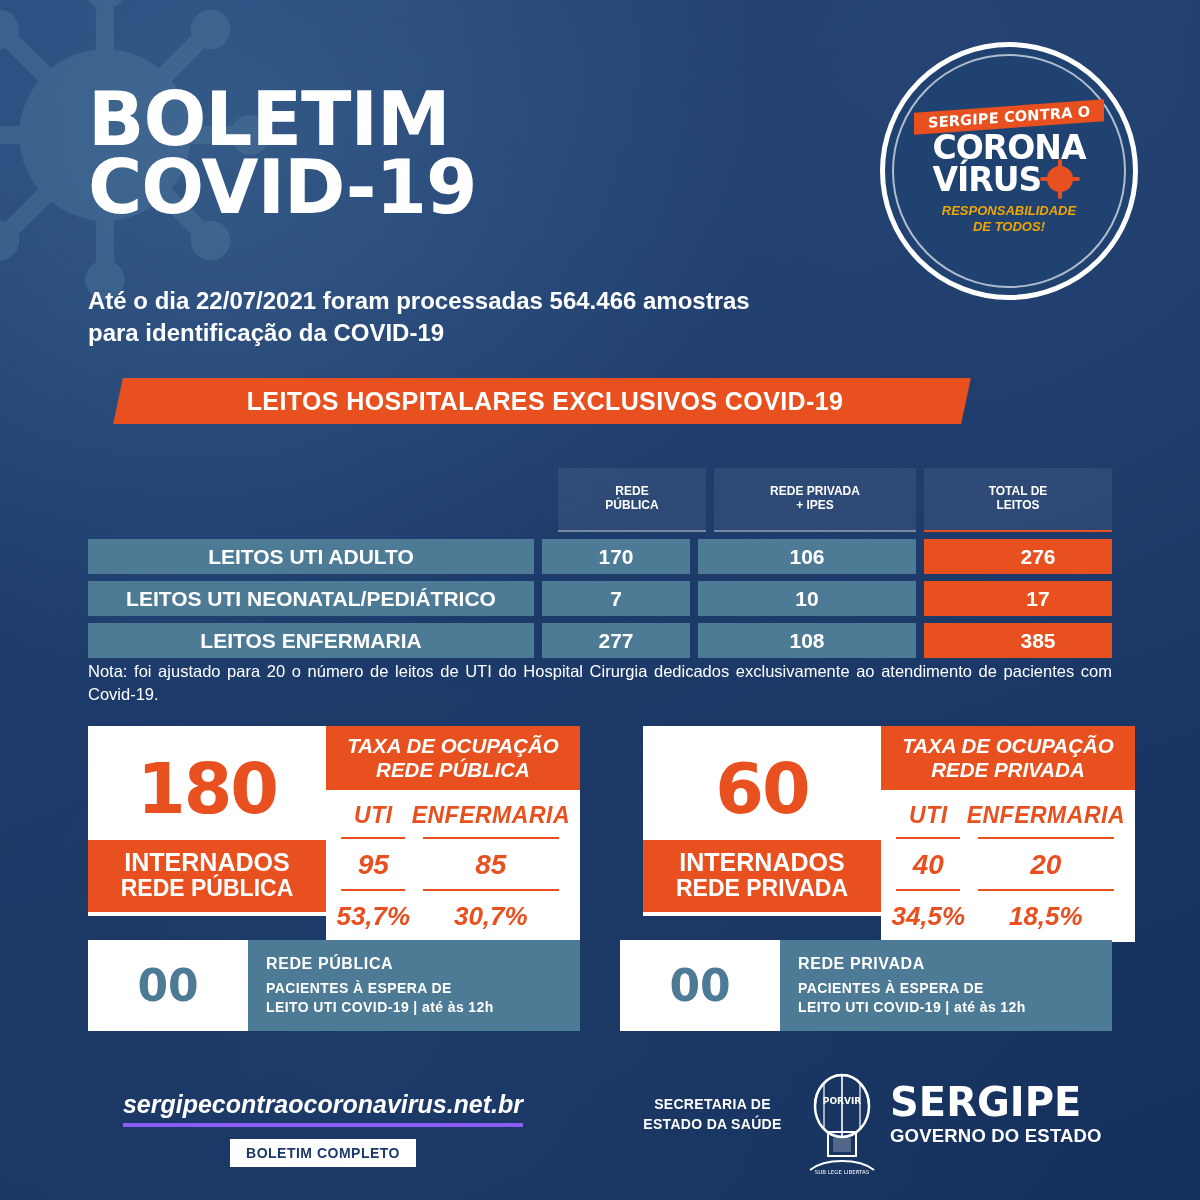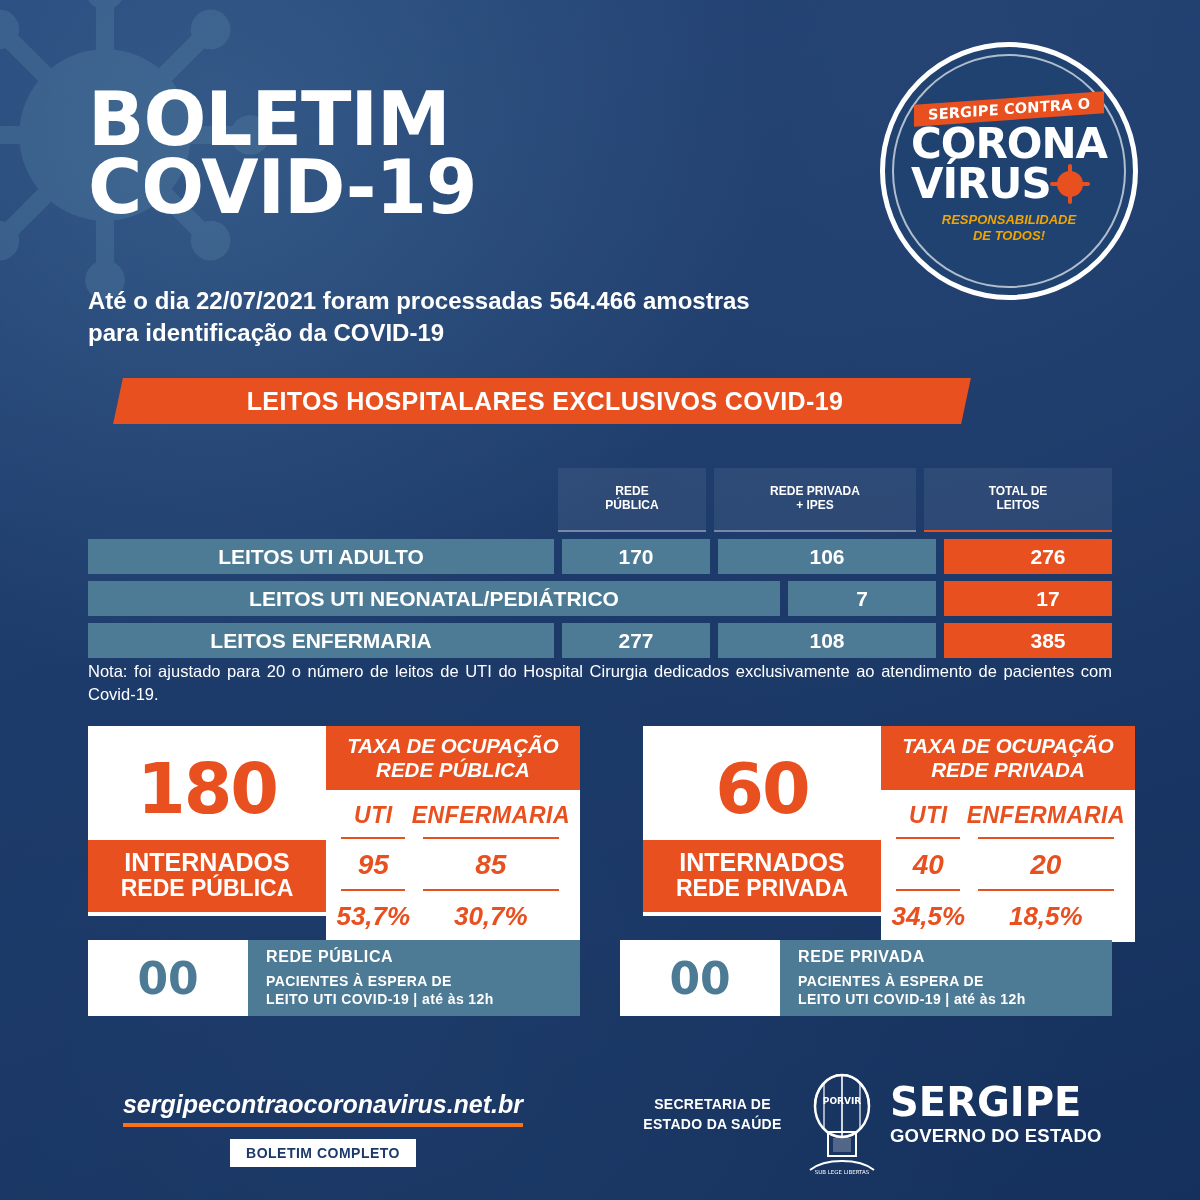--- a/index.html
+++ b/index.html
@@ -68,21 +68,21 @@
     background: #e8501f;
     color: #fff;
     font-size: 14.5px; font-weight: bold;
     letter-spacing: 0.2px;
     padding: 3px 14px;
     transform: skewY(-4deg);
     font-family: "DejaVu Sans", sans-serif;
   }
   .selo-corona {
     color: #fff; font-weight: bold;
-    font-size: 42px; line-height: 0.95;
+    font-size: 33px; line-height: 0.95;
     letter-spacing: -1px;
     margin-top: 4px;
     text-align: center;
     font-family: "DejaVu Sans", sans-serif;
   }
   .selo-corona .row2 { display: flex; align-items: center; gap: 6px; }
   .selo-dot {
     width: 26px; height: 26px; border-radius: 50%;
     background: #e8501f; display: inline-block;
     position: relative;
@@ -130,21 +130,21 @@
     flex: 1; background: #4d7a94;
     color: #fff; font-weight: bold; font-size: 21px;
     display: flex; align-items: center; justify-content: center;
   }
   .cell-num {
     background: #4d7a94; color: #fff; font-weight: bold; font-size: 21px;
     display: flex; align-items: center; justify-content: center;
   }
   .cell-num.pub { width: 148px; }
   .cell-num.priv { width: 218px; }
-  .cell-num.total { width: 168px; background: #e8501f; padding-left: 40px; }
+  .cell-num.total { width: 188px; background: #e8501f; padding-left: 40px; }
   .nota {
     position: absolute; left: 88px; top: 660px; width: 1024px;
     color: #ffffff; font-size: 16.5px; line-height: 1.38;
     text-align: justify;
   }
 
   
   .panel { position: absolute; top: 726px; }
   .panel.left { left: 88px; }
   .panel.right { left: 620px; padding-left: 23px; }
@@ -175,21 +175,21 @@
   .occ-cols { display: flex; height: 100%; }
   .occ-col { flex: 1; display: flex; flex-direction: column; align-items: center; }
   .occ-col + .occ-col { border-left: 1px solid #ffffff; }
   .occ-t { color: #e8501f; font-size: 23px; font-weight: bold; letter-spacing: 0.5px; margin-top: 4px; }
   .occ-div { width: 86%; height: 2px; background: #e8501f; margin: 8px 0 0; }
   .occ-v { color: #e8501f; font-size: 28px; font-weight: bold; margin-top: 10px; }
   .occ-p { color: #e8501f; font-size: 26px; font-weight: bold; margin-top: 10px; }
   .occ-div2 { width: 86%; height: 2px; background: #e8501f; margin-top: 8px; }
 
   
-  .wait { position: absolute; top: 940px; width: 492px; height: 76px; display: flex; }
+  .wait { position: absolute; top: 940px; width: 492px; height: 91px; display: flex; }
   .wait.left { left: 88px; }
   .wait.right { left: 620px; }
   .wait-num {
     width: 160px; background: #fff; color: #4d7a94;
     font-size: 44px; font-weight: bold;
     display: flex; align-items: center; justify-content: center;
     font-family: "DejaVu Sans", sans-serif;
   }
   .wait-txt {
     flex: 1; background: #4d7a94; color: #fff;
@@ -199,21 +199,21 @@
   .wait-t1 { font-size: 16px; font-weight: bold; letter-spacing: 0.6px; }
   .wait-t2 { font-size: 14px; font-weight: bold; letter-spacing: 0.4px; margin-top: 6px; line-height: 1.3; }
 
   
   .site {
     position: absolute; left: 88px; top: 1090px; width: 470px;
     text-align: center;
   }
   .site-url {
     color: #fff; font-size: 25px; font-weight: bold; font-style: italic;
-    border-bottom: 4px solid #f97316; padding-bottom: 4px; display: inline-block;
+    border-bottom: 4px solid #8b5cf6; padding-bottom: 4px; display: inline-block;
   }
   .site-btn {
     margin: 12px auto 0; background: #fff; color: #1b3a6b;
     font-size: 14px; font-weight: bold; letter-spacing: 0.5px;
     padding: 6px 16px; display: inline-block;
   }
   .sec {
     position: absolute; left: 625px; top: 1095px; width: 175px;
     color: #fff; font-size: 14px; font-weight: bold; text-align: center;
     line-height: 1.4; letter-spacing: 0.3px;
@@ -308,20 +308,21 @@
 
     <div class="tr">
       <div class="cell-label">LEITOS UTI ADULTO</div>
       <div class="cell-num pub">170</div>
       <div class="cell-num priv">106</div>
       <div class="cell-num total">276</div>
     </div>
     <div class="tr">
       <div class="cell-label">LEITOS UTI NEONATAL/PEDIÁTRICO</div>
       <div class="cell-num pub">7</div>
+      <div class="cell-num priv">10</div>
       <div class="cell-num total">17</div>
     </div>
     <div class="tr">
       <div class="cell-label">LEITOS ENFERMARIA</div>
       <div class="cell-num pub">277</div>
       <div class="cell-num priv">108</div>
       <div class="cell-num total">385</div>
     </div>
   </div>
 

